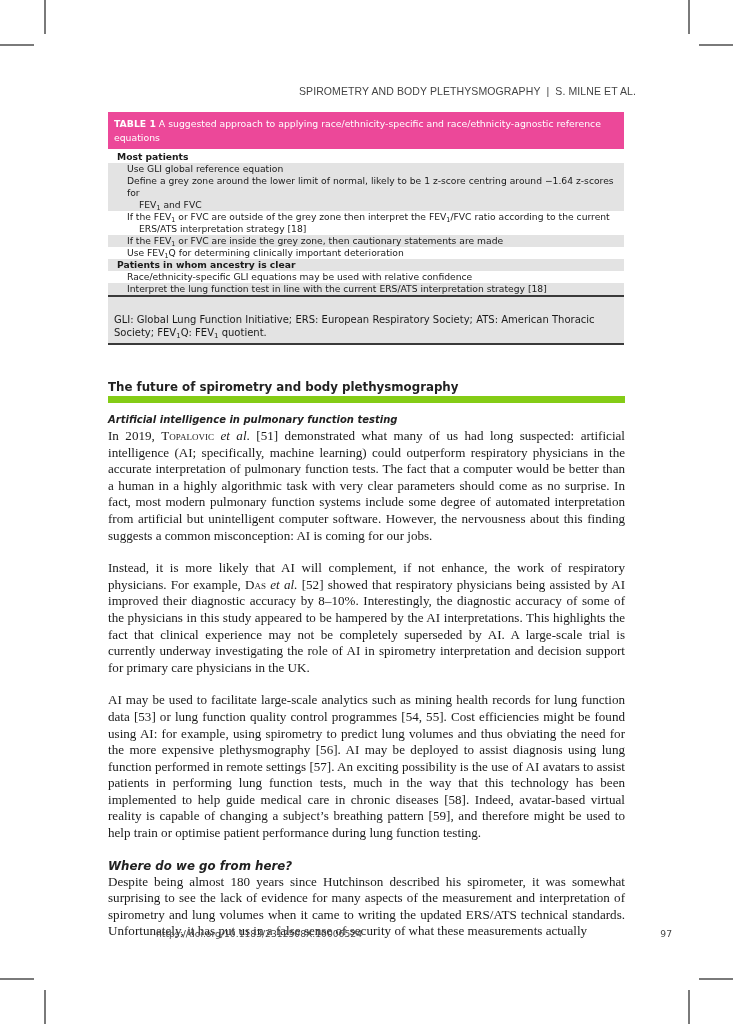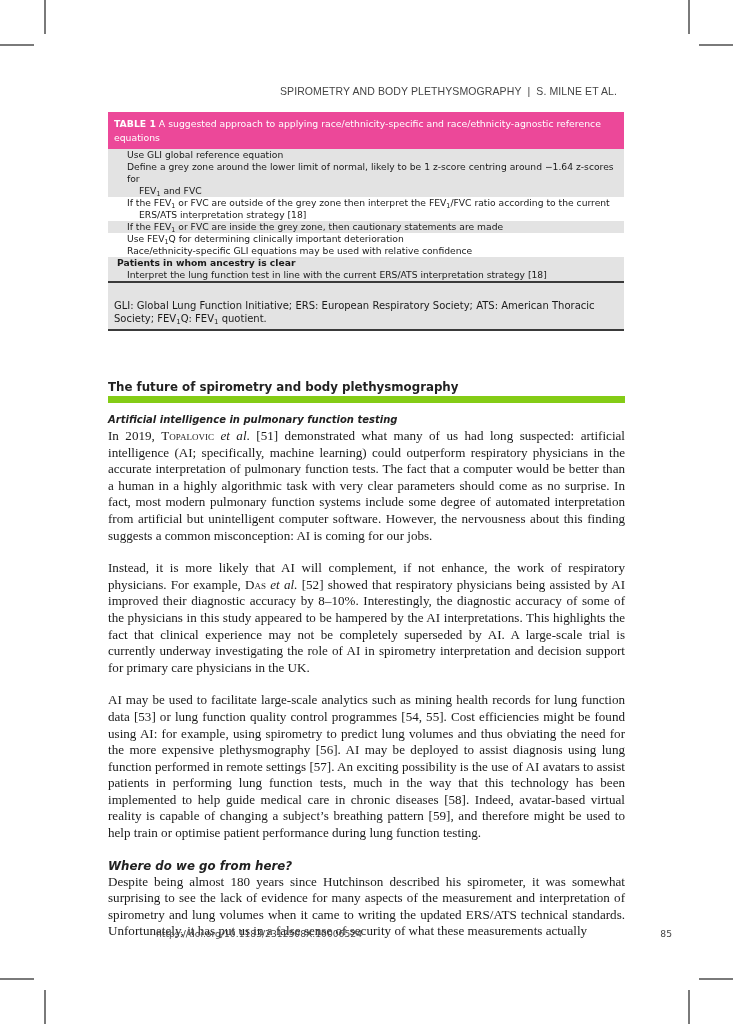--- a/index.html
+++ b/index.html
@@ -1,18 +1,18 @@
 <!DOCTYPE html>
 <html><head>
 <meta charset="utf-8">
 <style>
   html, body { margin:0; padding:0; background:#ffffff; }
   body { width:733px; height:1024px; position:relative; overflow:hidden; font-family:"Liberation Serif", serif; color:#1a1a1a; }
   .crop { position:absolute; background:#7a7a7a; }
-  .running-head { position:absolute; top:85px; right:116px; font-family:"Liberation Sans", sans-serif; font-size:10.5px; color:#444; letter-spacing:0.1px; }
+  .running-head { position:absolute; top:85px; right:97px; font-family:"Liberation Sans", sans-serif; font-size:10.5px; color:#444; letter-spacing:0.1px; }
   .running-head .sep { margin:0 6px; }
   .table-wrap { position:absolute; left:108px; top:112px; width:516px; }
   .table-caption { background:#ec4899; color:#fff; font-family:"DejaVu Sans", sans-serif; font-size:9.3px; line-height:14px; padding:5px 6px 4px 6px; }
   .table-caption b { font-weight:bold; }
   .trow { font-family:"DejaVu Sans", sans-serif; font-size:9.2px; line-height:12px; padding:0 6px; }
   .trow.group { font-weight:bold; padding-left:9px; }
   .trow.item { padding-left:19px; text-indent:0; }
   .trow.item .cont { display:block; padding-left:12px; }
   .trow.shade { background:#e3e3e3; }
   .rule-dark { height:2px; background:#3a3a3a; }
@@ -42,38 +42,39 @@
 
 <div class="running-head">
   <span>SPIROMETRY AND BODY PLETHYSMOGRAPHY</span><span class="sep">|</span><span>S. MILNE ET AL.</span>
 </div>
 
 <div class="table-wrap">
   <div class="table-caption">
     <b>TABLE 1</b>
     <span>A suggested approach to applying race/ethnicity-specific and race/ethnicity-agnostic reference equations</span>
   </div>
+  <div class="trow group" style="padding-top:2px;">Most patients</div>
   <div class="trow item shade">Use GLI global reference equation</div>
   <div class="trow item shade">Define a grey zone around the lower limit of normal, likely to be 1 z-score centring around −1.64 z-scores for<span class="cont">FEV<sub>1</sub> and FVC</span></div>
   <div class="trow item">If the FEV<sub>1</sub> or FVC are outside of the grey zone then interpret the FEV<sub>1</sub>/FVC ratio according to the current<span class="cont">ERS/ATS interpretation strategy [18]</span></div>
   <div class="trow item shade">If the FEV<sub>1</sub> or FVC are inside the grey zone, then cautionary statements are made</div>
   <div class="trow item">Use FEV<sub>1</sub>Q for determining clinically important deterioration</div>
+  <div class="trow group shade">Patients in whom ancestry is clear</div>
   <div class="trow item">Race/ethnicity-specific GLI equations may be used with relative confidence</div>
-  <div class="trow group shade">Patients in whom ancestry is clear</div>
   <div class="trow item shade">Interpret the lung function test in line with the current ERS/ATS interpretation strategy [18]</div>
   <div class="rule-dark"></div>
   <div class="footnote">GLI: Global Lung Function Initiative; ERS: European Respiratory Society; ATS: American Thoracic Society; FEV<sub>1</sub>Q: FEV<sub>1</sub> quotient.</div>
 </div>
 
 <div class="section">
   <div class="h1">The future of spirometry and body plethysmography</div>
   <div class="h2">Artificial intelligence in pulmonary function testing</div>
   <p class="p"><span>In 2019, </span><span class="sc">Topalovic</span><i> et al</i><span>. [51] demonstrated what many of us had long suspected: artificial intelligence (AI; specifically, machine learning) could outperform respiratory physicians in the accurate interpretation of pulmonary function tests. The fact that a computer would be better than a human in a highly algorithmic task with very clear parameters should come as no surprise. In fact, most modern pulmonary function systems include some degree of automated interpretation from artificial but unintelligent computer software. However, the nervousness about this finding suggests a common misconception: AI is coming for our jobs.</span></p>
   <p class="p"><span>Instead, it is more likely that AI will complement, if not enhance, the work of respiratory physicians. For example, </span><span class="sc">Das</span><i> et al.</i><span> [52] showed that respiratory physicians being assisted by AI improved their diagnostic accuracy by 8–10%. Interestingly, the diagnostic accuracy of some of the physicians in this study appeared to be hampered by the AI interpretations. This highlights the fact that clinical experience may not be completely superseded by AI. A large-scale trial is currently underway investigating the role of AI in spirometry interpretation and decision support for primary care physicians in the UK.</span></p>
   <p class="p">AI may be used to facilitate large-scale analytics such as mining health records for lung function data [53] or lung function quality control programmes [54, 55]. Cost efficiencies might be found using AI: for example, using spirometry to predict lung volumes and thus obviating the need for the more expensive plethysmography [56]. AI may be deployed to assist diagnosis using lung function performed in remote settings [57]. An exciting possibility is the use of AI avatars to assist patients in performing lung function tests, much in the way that this technology has been implemented to help guide medical care in chronic diseases [58]. Indeed, avatar-based virtual reality is capable of changing a subject’s breathing pattern [59], and therefore might be used to help train or optimise patient performance during lung function testing.</p>
   <div class="h2b">Where do we go from here?</div>
   <p class="p" style="margin-top:0;">Despite being almost 180 years since Hutchinson described his spirometer, it was somewhat surprising to see the lack of evidence for many aspects of the measurement and interpretation of spirometry and lung volumes when it came to writing the updated ERS/ATS technical standards. Unfortunately, it has put us in a false sense of security of what these measurements actually</p>
 </div>
 
 <div class="footer">
   <span>https://doi.org/10.1183/2312508X.10006524</span>
-  <span class="pg">85</span>
+  <span class="pg">97</span>
 </div>
 
 </body></html>

